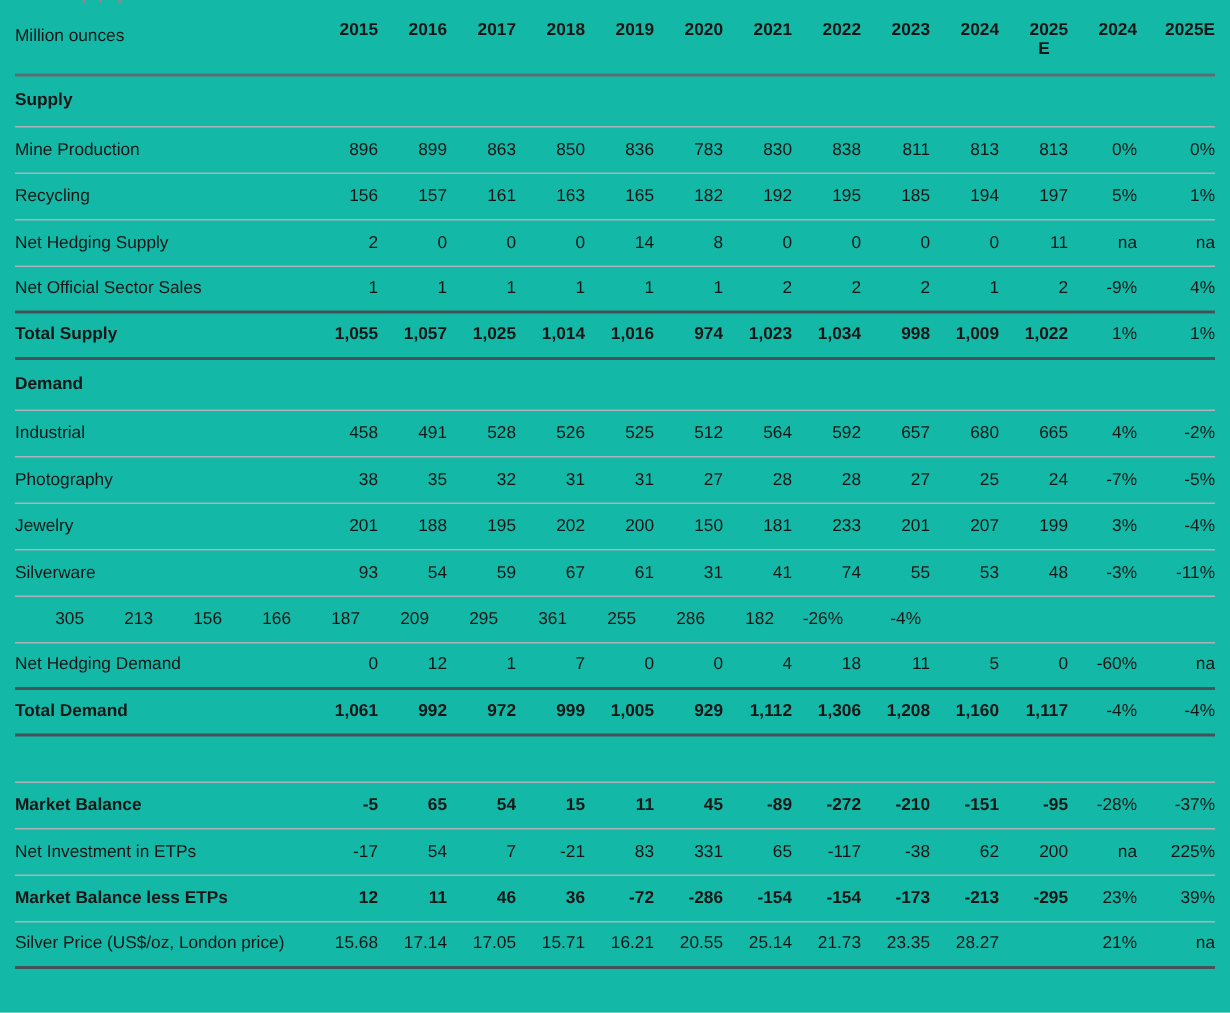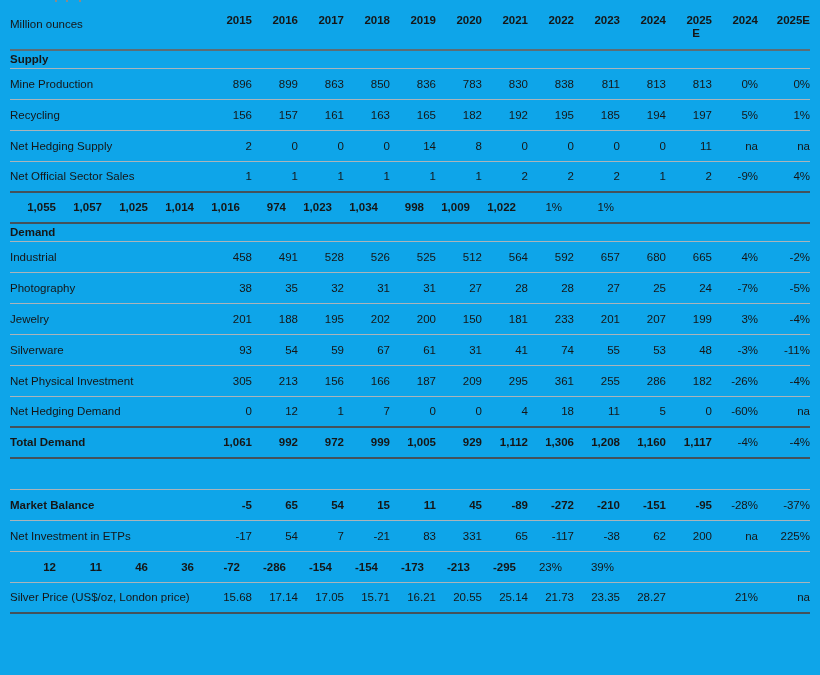--- a/index.html
+++ b/index.html
@@ -4,21 +4,21 @@
 <style>
   * { margin: 0; padding: 0; box-sizing: border-box; }
   html, body { background: #ffffff; }
   body {
     width: 820px; height: 675px;
     font-family: "Liberation Sans", "DejaVu Sans", sans-serif;
     color: #161616;
     overflow: hidden;
     position: relative;
   }
-  .sheet { position: absolute; inset: 0; background: #0ea5e9; }
+  .sheet { position: absolute; inset: 0; background: #14b8a6; }
 
   
   .title-remnant {
     position: absolute; top: 0; left: 55px; width: 32px; height: 3px;
     overflow: hidden;
   }
   .title-remnant i {
     display: block; width: 2px; height: 2px; background: #8a8a8a;
     box-shadow: 11px 0 0 #8a8a8a, 24px 0 0 #8a8a8a;
   }
@@ -46,21 +46,21 @@
     font-size: 11.5px;
     line-height: 13px;
     white-space: nowrap;
   }
   .num-cell.last { flex: 0 0 52px; }
   .hdr-row .label-cell, .hdr-row .num-cell { font-weight: bold; }
   .hdr-row .label-cell { font-weight: normal; padding-top: 4px; }
   .hdr-sub { display: block; text-align: center; padding-left: 14px; }
 
   .data-row { height: 31px; border-bottom: 1px solid #aab4ba; }
-  .section-row { height: 18px; border-bottom: 1px solid #aab4ba; font-weight: bold; }
+  .section-row { height: 34px; border-bottom: 1px solid #aab4ba; font-weight: bold; }
   .total-row { font-weight: bold; }
   .strong-border { border-bottom: 2px solid #44525b; }
   .gap-row { height: 31px; border-bottom: 1px solid #aab4ba; }
   .pct { font-weight: normal !important; }
 
   .source-note {
     margin: 5px 10px 0 10px;
     font-size: 10.5px;
     color: #222;
   }
@@ -157,20 +157,21 @@
           <div class="num-cell">1</div>
           <div class="num-cell">2</div>
           <div class="num-cell">2</div>
           <div class="num-cell">2</div>
           <div class="num-cell">1</div>
           <div class="num-cell">2</div>
           <div class="num-cell pct">-9%</div>
           <div class="num-cell last pct">4%</div>
         </div>
         <div class="row data-row total-row strong-border">
+          <div class="label-cell">Total Supply</div>
           <div class="num-cell">1,055</div>
           <div class="num-cell">1,057</div>
           <div class="num-cell">1,025</div>
           <div class="num-cell">1,014</div>
           <div class="num-cell">1,016</div>
           <div class="num-cell">974</div>
           <div class="num-cell">1,023</div>
           <div class="num-cell">1,034</div>
           <div class="num-cell">998</div>
           <div class="num-cell">1,009</div>
@@ -239,21 +240,20 @@
           <div class="num-cell">31</div>
           <div class="num-cell">41</div>
           <div class="num-cell">74</div>
           <div class="num-cell">55</div>
           <div class="num-cell">53</div>
           <div class="num-cell">48</div>
           <div class="num-cell pct">-3%</div>
           <div class="num-cell last pct">-11%</div>
         </div>
         <div class="row data-row">
-          <div class="label-cell">Net Physical Investment</div>
           <div class="num-cell">305</div>
           <div class="num-cell">213</div>
           <div class="num-cell">156</div>
           <div class="num-cell">166</div>
           <div class="num-cell">187</div>
           <div class="num-cell">209</div>
           <div class="num-cell">295</div>
           <div class="num-cell">361</div>
           <div class="num-cell">255</div>
           <div class="num-cell">286</div>
@@ -320,20 +320,21 @@
           <div class="num-cell">331</div>
           <div class="num-cell">65</div>
           <div class="num-cell">-117</div>
           <div class="num-cell">-38</div>
           <div class="num-cell">62</div>
           <div class="num-cell">200</div>
           <div class="num-cell pct">na</div>
           <div class="num-cell last pct">225%</div>
         </div>
         <div class="row data-row total-row">
+          <div class="label-cell">Market Balance less ETPs</div>
           <div class="num-cell">12</div>
           <div class="num-cell">11</div>
           <div class="num-cell">46</div>
           <div class="num-cell">36</div>
           <div class="num-cell">-72</div>
           <div class="num-cell">-286</div>
           <div class="num-cell">-154</div>
           <div class="num-cell">-154</div>
           <div class="num-cell">-173</div>
           <div class="num-cell">-213</div>

